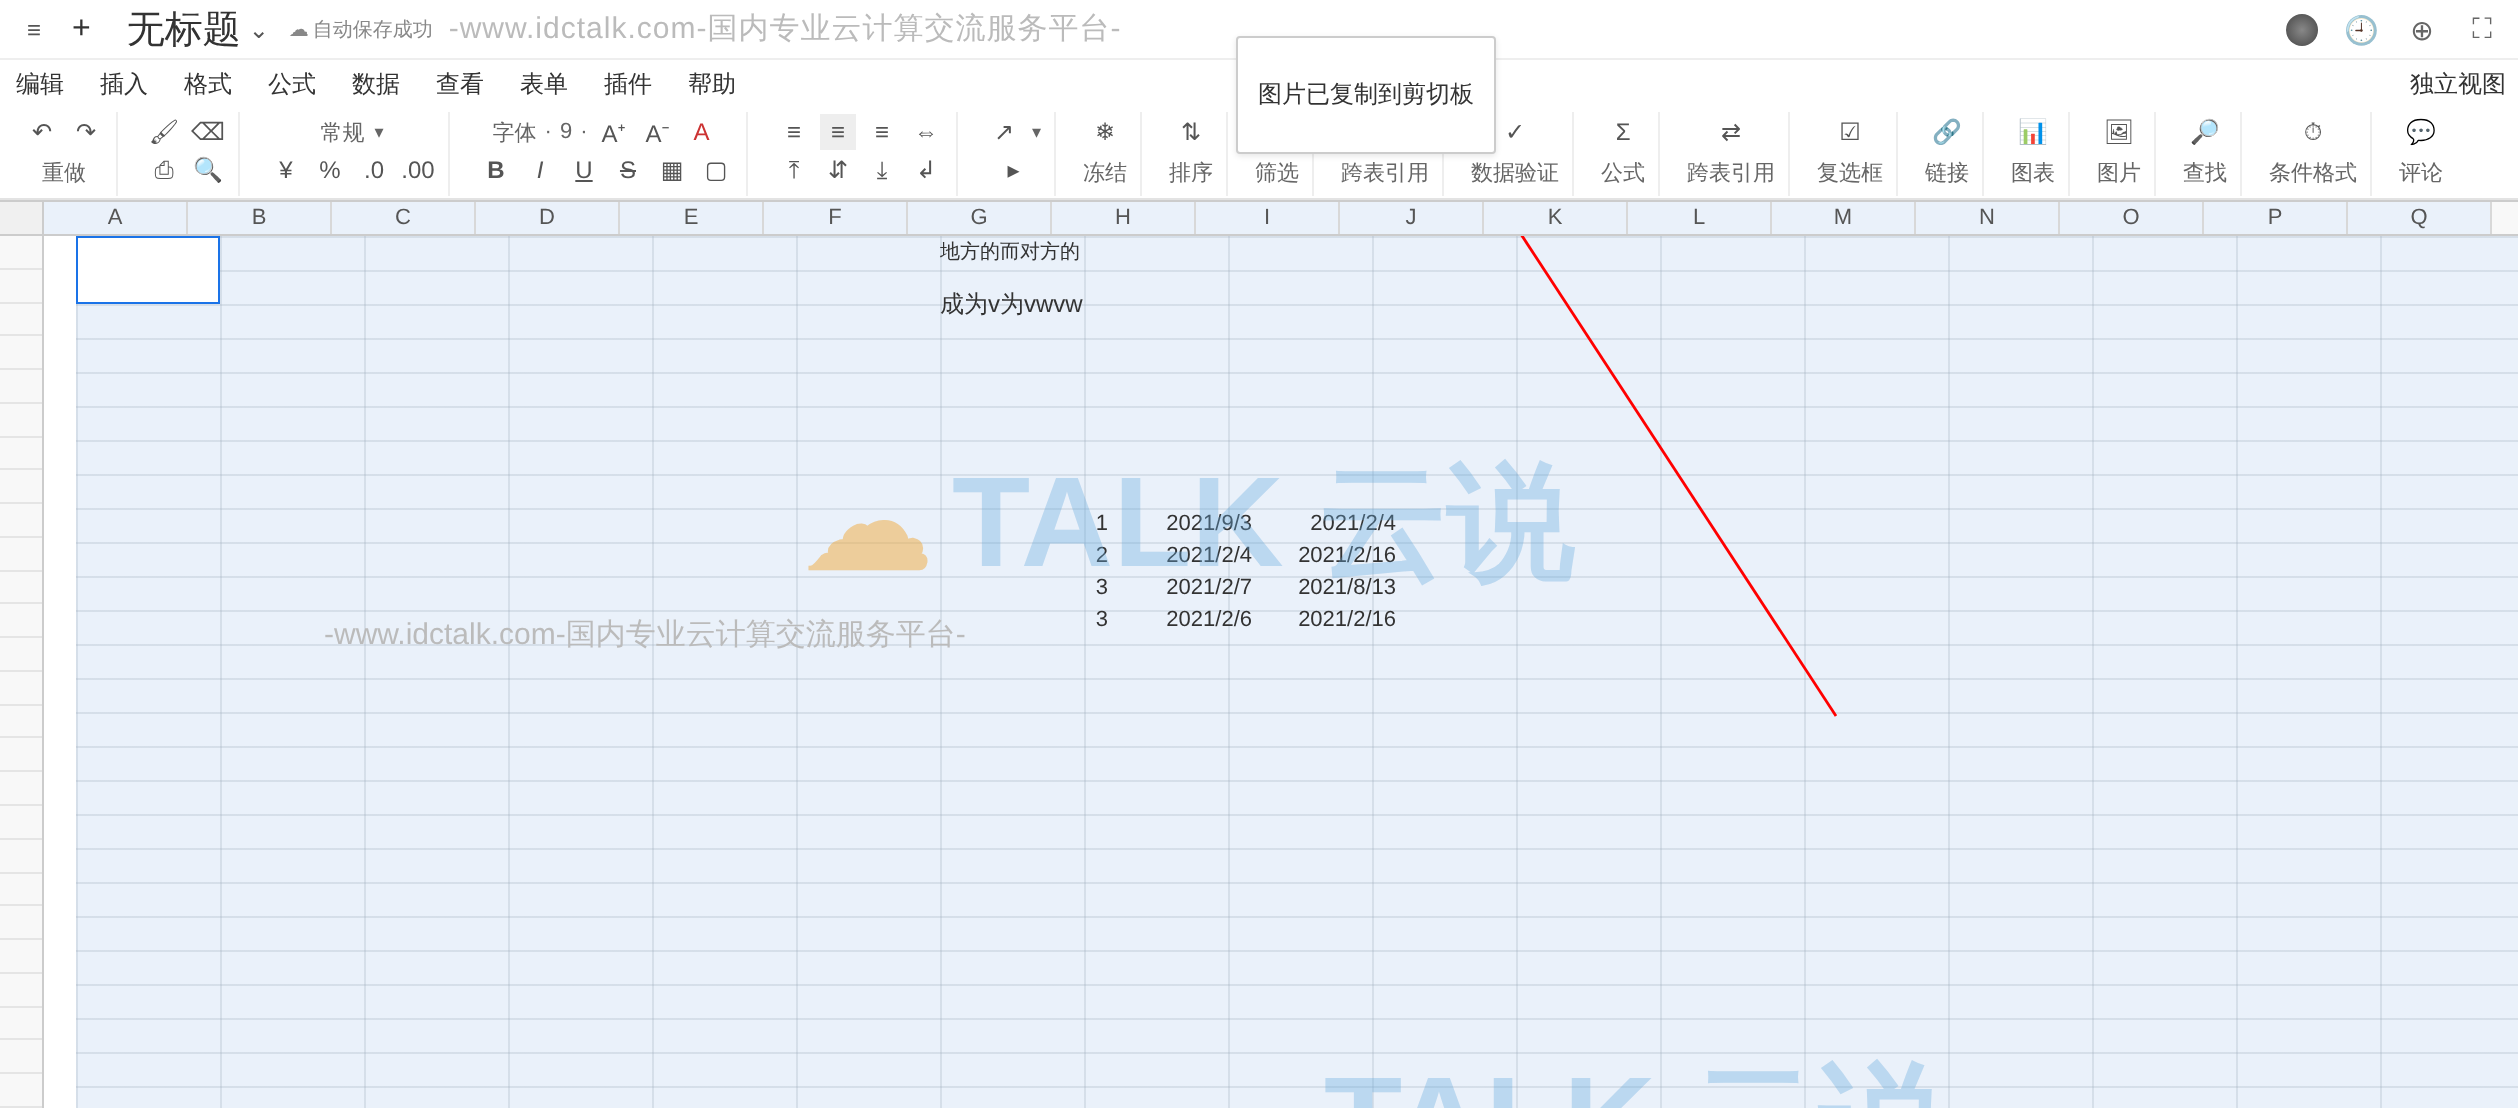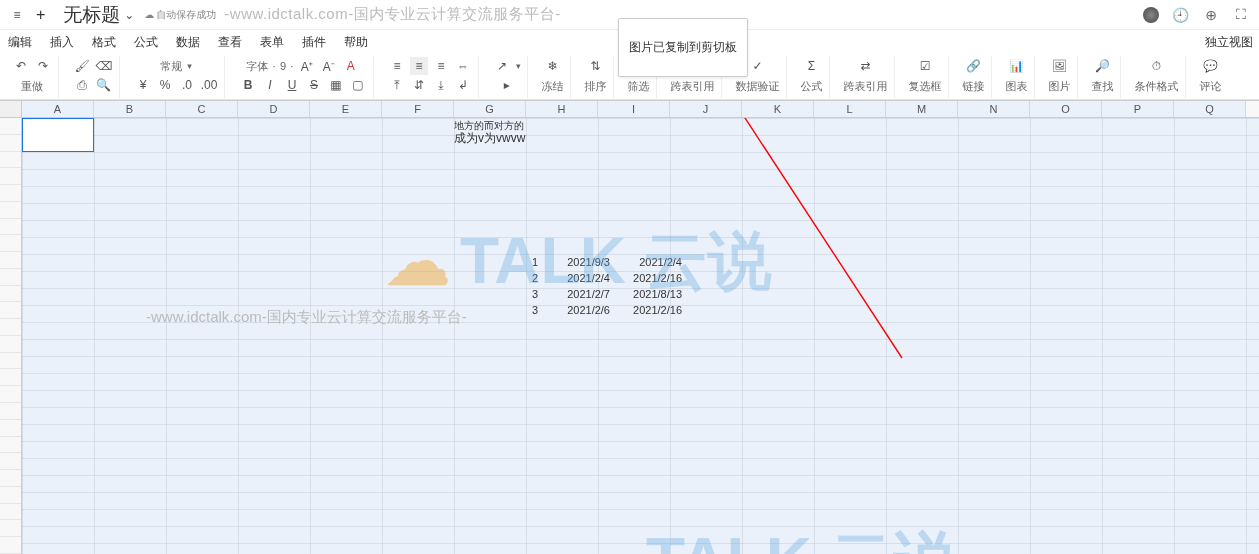--- a/index.html
+++ b/index.html
@@ -19,27 +19,27 @@
   .tb-row { display: flex; gap: 4px; align-items: center; height: 20px;}
   .tb-row2 { display: flex; gap: 4px; align-items: flex-end; height: 18px; font-size: 10px;}
   .tb-btn { min-width: 18px; height: 18px; display: inline-flex; align-items: center; justify-content: center; color: #555; font-size: 12px; cursor: pointer;}
   .small-label { font-size: 11px; color:#666; }
   .col-headers { display: flex; height: 18px; background: #f8f8f8; border-top:1px solid #ccc; border-bottom: 1px solid #ccc; }
   .corner { width: 22px; border-right:1px solid #ccc; background:#f0f0f0;}
   .col-h { width: 72px; text-align: center; border-right: 1px solid #d8d8d8; font-size: 11px; color:#555; background:#eaf1fa; line-height:17px; }
   .grid-wrap { display:flex; height: 436px; overflow:hidden;}
   .row-headers { width:22px; display:flex; flex-direction:column; border-right:1px solid #ccc; background:#f8f8f8;}
   .row-h { height:17px; border-bottom:1px solid #e5e5e5; font-size:10px; text-align:center; color:#777;}
-  .cells { position: relative; flex:1; background:#eaf1fa; }
+  .cells { position: relative; flex:1; background:#eaf1fa;margin-left:16px; }
   .gridlines { position:absolute; inset:0;
     background-image: linear-gradient(to right, rgba(160,175,190,0.28) 1px, transparent 1px), linear-gradient(to bottom, rgba(160,175,190,0.28) 1px, transparent 1px);
     background-size: 72px 17px; }
   .cell-active { position:absolute; left:0; top:0; width:72px; height:34px; background:#fff; border:1px solid #1a73e8; }
   .cell-text1 { position:absolute; left: 432px; top: 1px; font-size: 10px; color:#333; }
-  .cell-text2 { position:absolute; left: 432px; top: 12px; font-size: 12px; color:#333; }
+  .cell-text2 { position:absolute; left: 432px; top: 26px; font-size: 12px; color:#333; }
   .data-block { position:absolute; left: 490px; top: 138px; font-size:11px; color:#333; }
   .data-row { display:flex; height:16px; }
   .data-row span { display:inline-block; text-align:right; }
   .c-idx { width: 26px; }
   .c-d1 { width: 72px; }
   .c-d2 { width: 72px; }
   .tooltip { position:absolute; left: 618px; top: 18px; background:#fff; border:1px solid #ccc; border-radius:2px; padding:20px 10px; font-size:12px; box-shadow:0 1px 3px rgba(0,0,0,0.1); z-index:10;}
   .arrow { position:absolute; z-index:5; }
   .watermark-big { position:absolute; color: rgba(100,170,220,0.35); font-size: 64px; font-weight: bold; pointer-events:none; display:flex; align-items:center; gap:10px; }
   .watermark-big .icon { color: rgba(240,170,60,0.5); }

